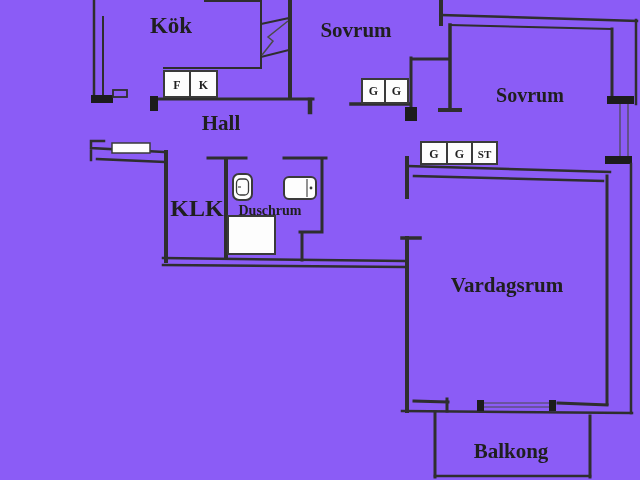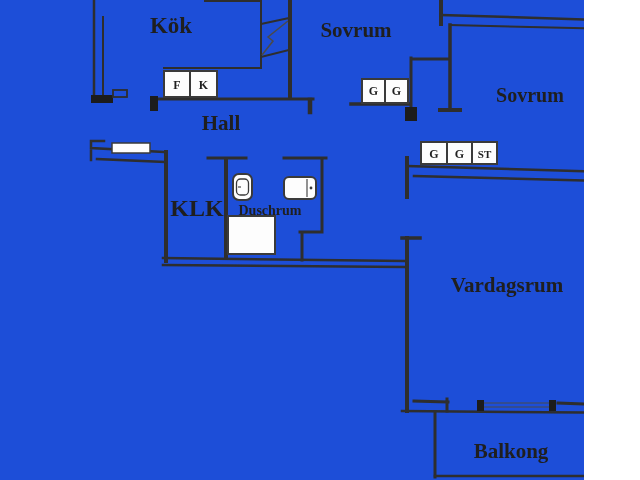--- a/index.html
+++ b/index.html
@@ -1,19 +1,19 @@
 <!DOCTYPE html>
 <html><head>
 <meta charset="utf-8">
 <style>
   html,body{margin:0;padding:0;background:#ffffff;}
   .stage{
     position:relative;
-    width:584px;height:480px;
-    background:#1d4ed8;
+    width:640px;height:480px;
+    background:#8b5cf6;
     overflow:hidden;
     font-family:"Liberation Serif", serif;
     text-align:right;
   }
   svg{display:block;}
   .wall{stroke:#2e2e2e;fill:none;stroke-linecap:square;}
   .thin{stroke:#4a4a4a;fill:none;}
   .blackfill{fill:#1c1c1c;stroke:none;}
   .fixture{stroke:#3a3a3a;fill:#fdfdfd;}
   .room-label{

